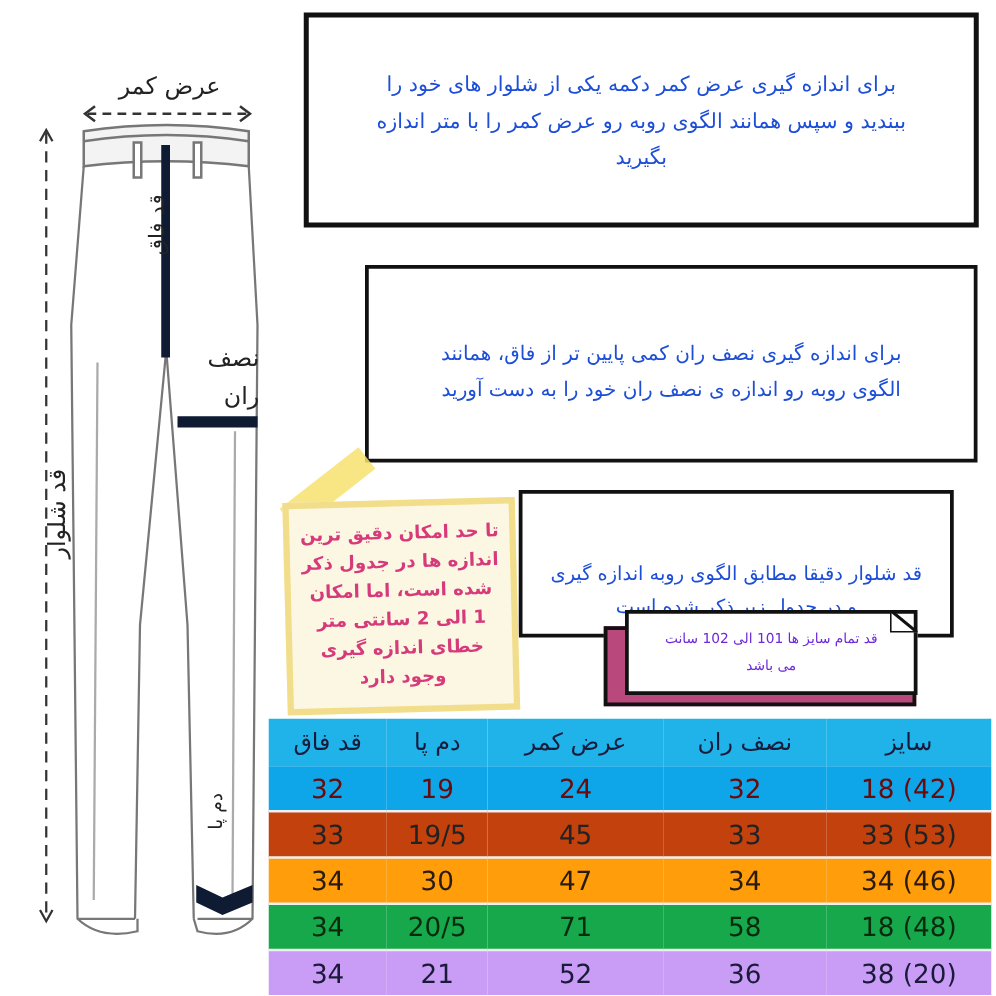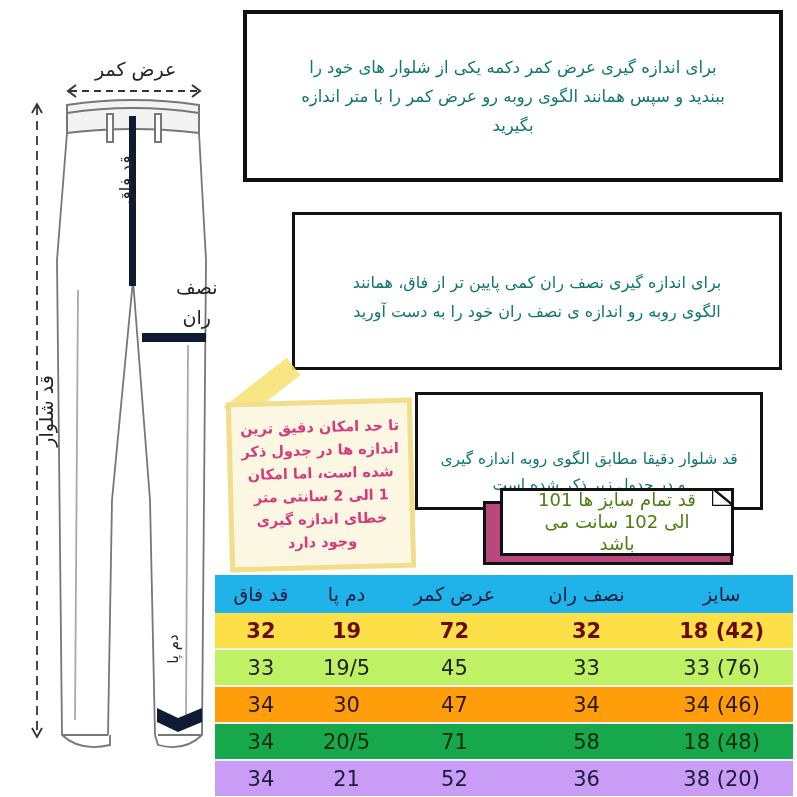--- a/index.html
+++ b/index.html
@@ -3,56 +3,56 @@
 <meta charset="utf-8">
 <style>
   html, body { margin: 0; padding: 0; background: #ffffff; }
   body { width: 797px; height: 797px; position: relative; overflow: hidden;
          font-family: "DejaVu Sans", sans-serif; color: #111; }
   .abs { position: absolute; }
 
   
   .box { position: absolute; background: #fff; border: 4px solid #111; box-sizing: border-box;
          display: flex; align-items: center; justify-content: center; text-align: center; }
-  .box .txt { direction: rtl; font-size: 16.5px; line-height: 29px; color: #0f766e; }
+  .box .txt { direction: rtl; font-size: 16.5px; line-height: 29px; color: #1d4ed8; }
   #box1 { left: 243px; top: 10px; width: 540px; height: 172px; }
   #box2 { left: 292px; top: 212px; width: 490px; height: 158px; border-width: 3.5px; }
   #box2 .txt { font-size: 16px; line-height: 29px; margin-top: 12px; }
   #box3 { left: 415px; top: 392px; width: 348px; height: 118px; border-width: 3px; align-items: center; padding-top: 42px; }
   #box3 .txt { font-size: 15.5px; line-height: 26px; }
 
   
   #note-shadow { left: 483px; top: 501px; width: 250px; height: 64px; background: #b9497c; border: 3px solid #111; box-sizing: border-box; }
   #note { left: 500px; top: 488px; width: 234px; height: 68px; background: #fff; border: 3px solid #111; box-sizing: border-box;
           display: flex; align-items: center; justify-content: center; }
-  #note .txt { direction: rtl; color: #4d7c0f; font-size: 18px; line-height: 22px; text-align: center; }
+  #note .txt { direction: rtl; color: #6d28d9; font-size: 11px; line-height: 22px; text-align: center; }
   #note-fold { position: absolute; right: -3px; top: -3px; width: 22px; height: 18px; }
 
   
   #sticky { left: 228px; top: 400px; width: 186px; height: 170px; background: #fbf7e3;
             border: 5px solid #f2dd8a; box-sizing: border-box; transform: rotate(-1.5deg);
             display: flex; align-items: center; justify-content: center; }
   #sticky .txt { direction: rtl; color: #d63a7a; font-size: 14.5px; line-height: 23px; text-align: center; font-weight: bold; }
   #tape { left: 222px; top: 380px; width: 80px; height: 22px; background: rgba(247,224,110,0.85); transform: rotate(-38deg); }
 
   
   #size-table { left: 215px; top: 575px; width: 578px; border-collapse: collapse; }
   #size-table td, #size-table th { height: 35px; padding: 0; text-align: center; font-size: 21px; font-weight: normal; }
   #size-table th { background: #1fb3ea; color: #1a1a3a; font-size: 19px; height: 38px; direction: rtl; }
-  #size-table tr.r1 td { background: #fde047; color: #6a0a0a; font-weight: bold; }
-  #size-table tr.r2 td { background: #bef264; color: #222; }
+  #size-table tr.r1 td { background: #0ea5e9; color: #6a0a0a; }
+  #size-table tr.r2 td { background: #c2410c; color: #222; }
   #size-table tr.r3 td { background: #ff9d0a; color: #2a1a0a; }
   #size-table tr.r4 td { background: #16a84a; color: #0a2a10; }
   #size-table tr.r5 td { background: #c99cf5; color: #1a1a3a; }
   #size-table tr + tr td { border-top: 2px solid #f0f0f0; }
 
   
   .fig-label { position: absolute; font-size: 18px; color: #222; direction: rtl; }
   #lbl-waist { left: 95px; top: 58px; font-size: 19px; }
-  #lbl-thigh { left: 176px; top: 272px; font-size: 19px; line-height: 30px; text-align: center; }
+  #lbl-thigh { left: 166px; top: 272px; font-size: 19px; line-height: 30px; text-align: right; }
   #lbl-length { left: 10px; top: 400px; transform: rotate(-90deg); transform-origin: center; font-size: 19px; white-space: nowrap; }
   #lbl-rise { left: 102px; top: 170px; transform: rotate(-90deg); font-size: 17px; white-space: nowrap; }
   #lbl-hem { left: 158px; top: 640px; transform: rotate(-90deg); font-size: 15px; white-space: nowrap; }
 </style>
 </head>
 <body>
 
 <svg class="abs" style="left:0;top:0" width="225" height="797" viewBox="0 0 225 797">
 
   <g stroke="#333" stroke-width="2" fill="none">
@@ -131,30 +131,30 @@
       <th>دم پا</th>
       <th>عرض کمر</th>
       <th>نصف ران</th>
       <th>سایز</th>
     </tr>
   </thead>
   <tbody>
     <tr class="r1">
       <td>32</td>
       <td>19</td>
-      <td>72</td>
+      <td>24</td>
       <td>32</td>
       <td>18 (42)</td>
     </tr>
     <tr class="r2">
       <td>33</td>
       <td>19/5</td>
       <td>45</td>
       <td>33</td>
-      <td>33 (76)</td>
+      <td>33 (53)</td>
     </tr>
     <tr class="r3">
       <td>34</td>
       <td>30</td>
       <td>47</td>
       <td>34</td>
       <td>34 (46)</td>
     </tr>
     <tr class="r4">
       <td>34</td>

